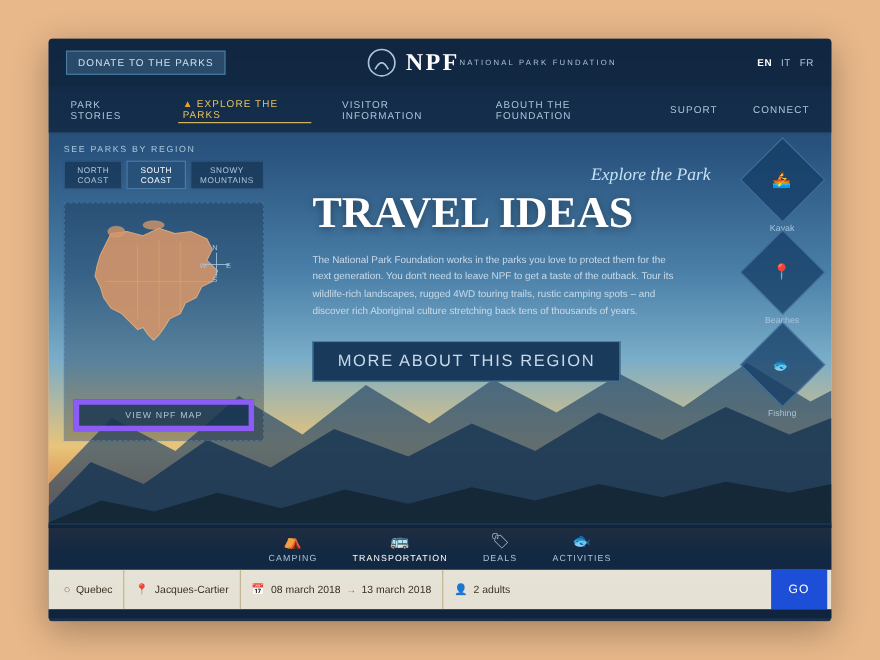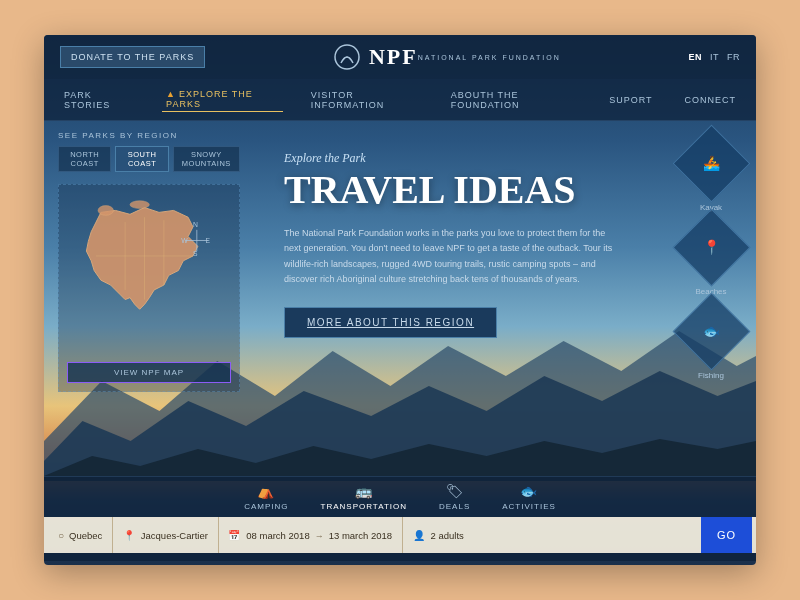--- a/index.html
+++ b/index.html
@@ -181,43 +181,44 @@
       position: relative;
     }
     .map-svg {
       width: 155px;
       height: 155px;
     }
     .view-map-btn {
       display: block;
       margin: 10px auto 0;
       background: rgba(20,50,80,0.8);
-      border: 1px solid #8b5cf6;
+      border: 5px solid #8b5cf6;
       color: #aac4da;
       font-size: 8px;
       padding: 5px 14px;
       letter-spacing: 1px;
       cursor: pointer;
       font-family: sans-serif;
       text-transform: uppercase;
       width: 100%;
     }
     
     .center-panel {
       flex: 1;
       padding: 30px 20px 10px 30px;
       display: flex;
       flex-direction: column;
     }
     .explore-subtitle {
-      font-size: 12px;
+      font-size: 16px;
       color: #c8e0f4;
       font-family: 'Georgia', serif;
       font-style: italic;
       margin-bottom: 4px;
+      text-align: right;
     }
     .travel-title {
       font-size: 40px;
       font-weight: bold;
       color: #ffffff;
       text-transform: uppercase;
       font-family: 'Georgia', serif;
       line-height: 1;
       margin-bottom: 16px;
       text-shadow: 0 2px 8px rgba(0,0,0,0.4);
@@ -227,28 +228,27 @@
       color: #c8daea;
       line-height: 1.7;
       font-family: sans-serif;
       max-width: 340px;
       margin-bottom: 20px;
     }
     .more-btn {
       background: #1a3a5c;
       border: 1px solid #4a7fa8;
       color: #c8daea;
-      font-size: 10px;
+      font-size: 15px;
       padding: 9px 22px;
       letter-spacing: 1.5px;
       cursor: pointer;
       font-family: sans-serif;
       text-transform: uppercase;
       align-self: flex-start;
-      text-decoration: underline;
     }
     
     .right-panel {
       width: 90px;
       padding: 15px 5px;
       display: flex;
       flex-direction: column;
       align-items: center;
       gap: 8px;
     }

